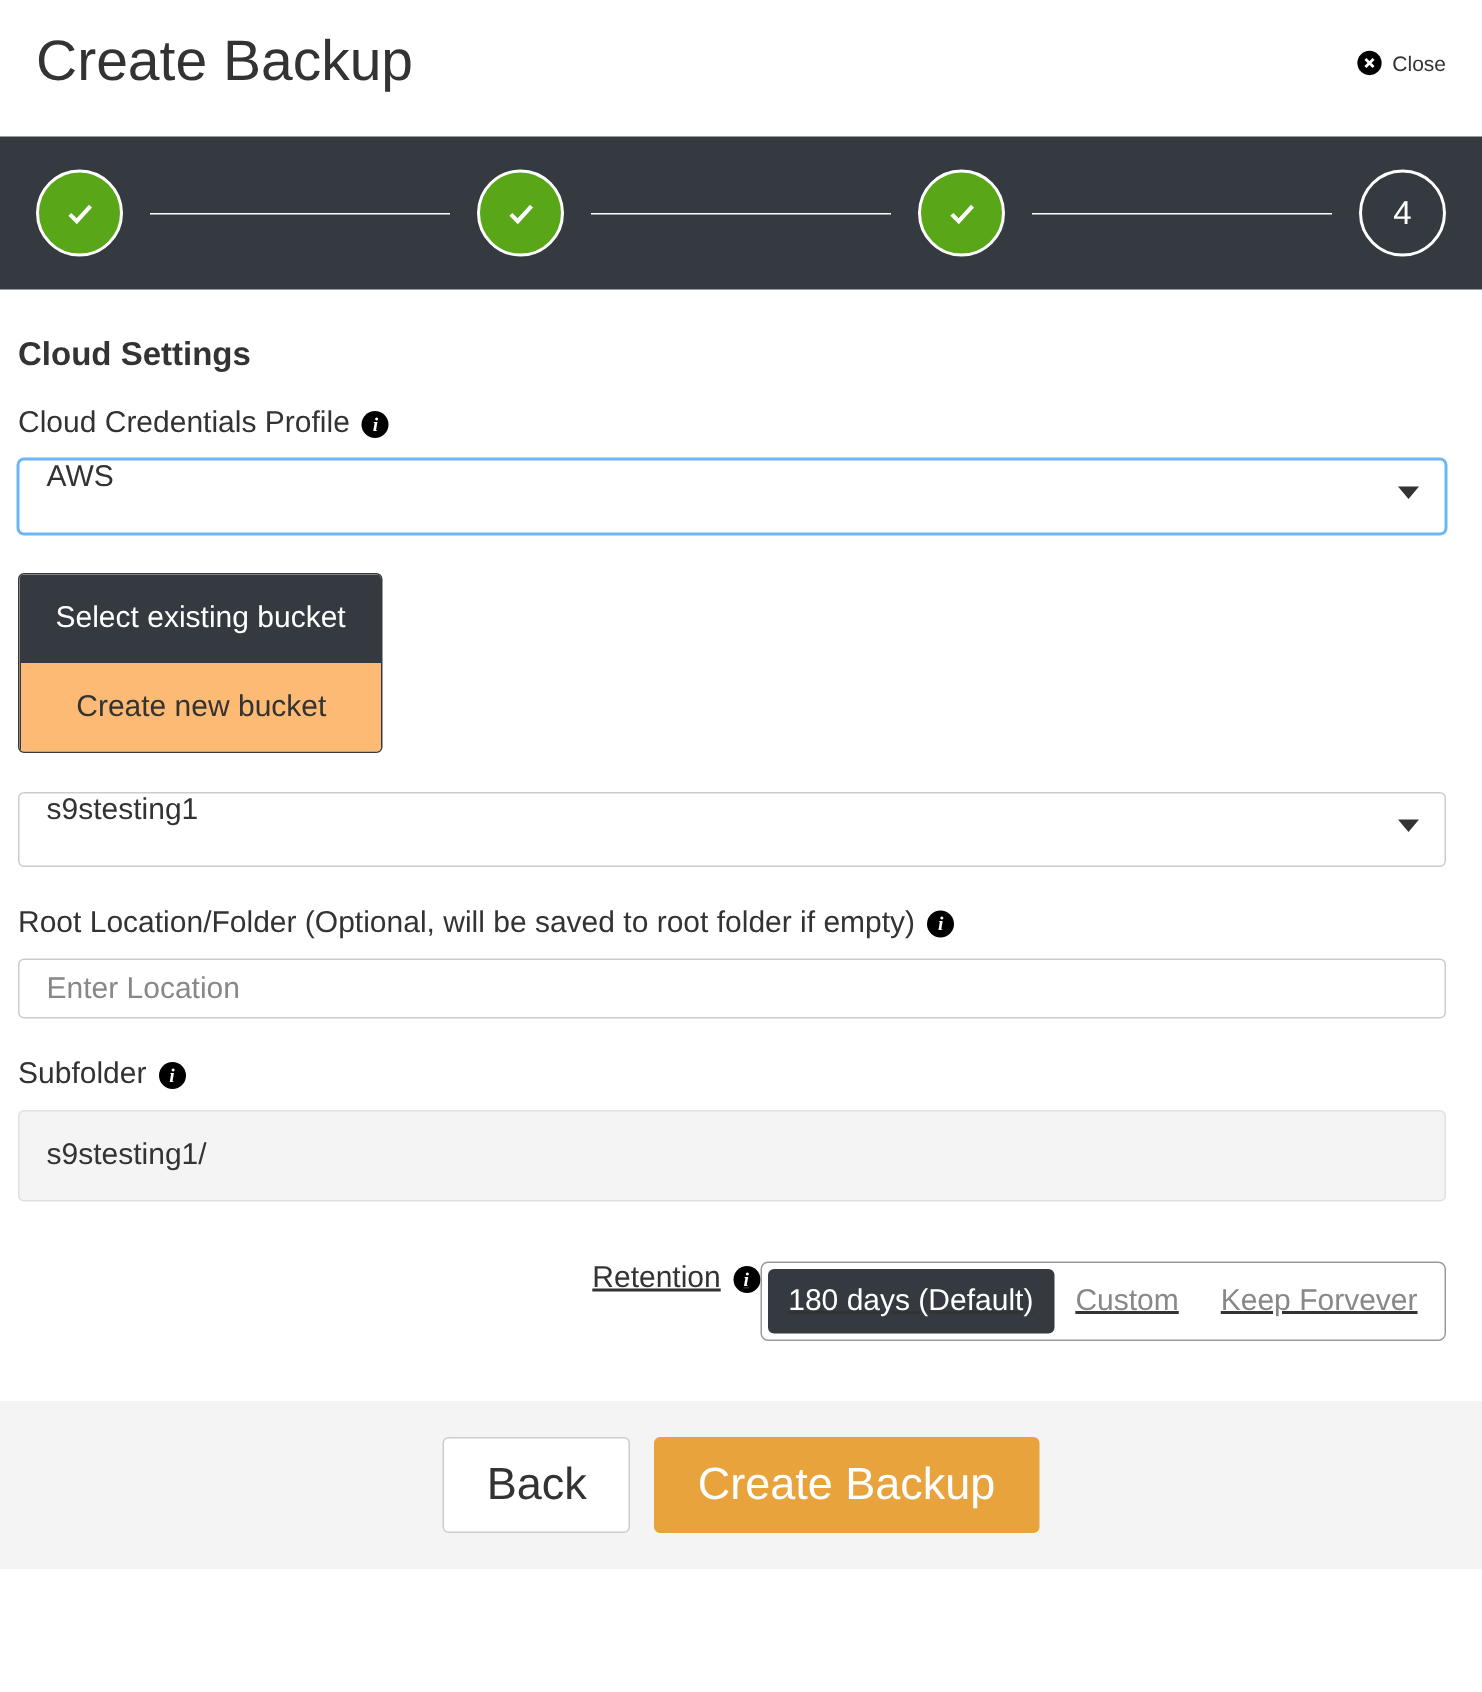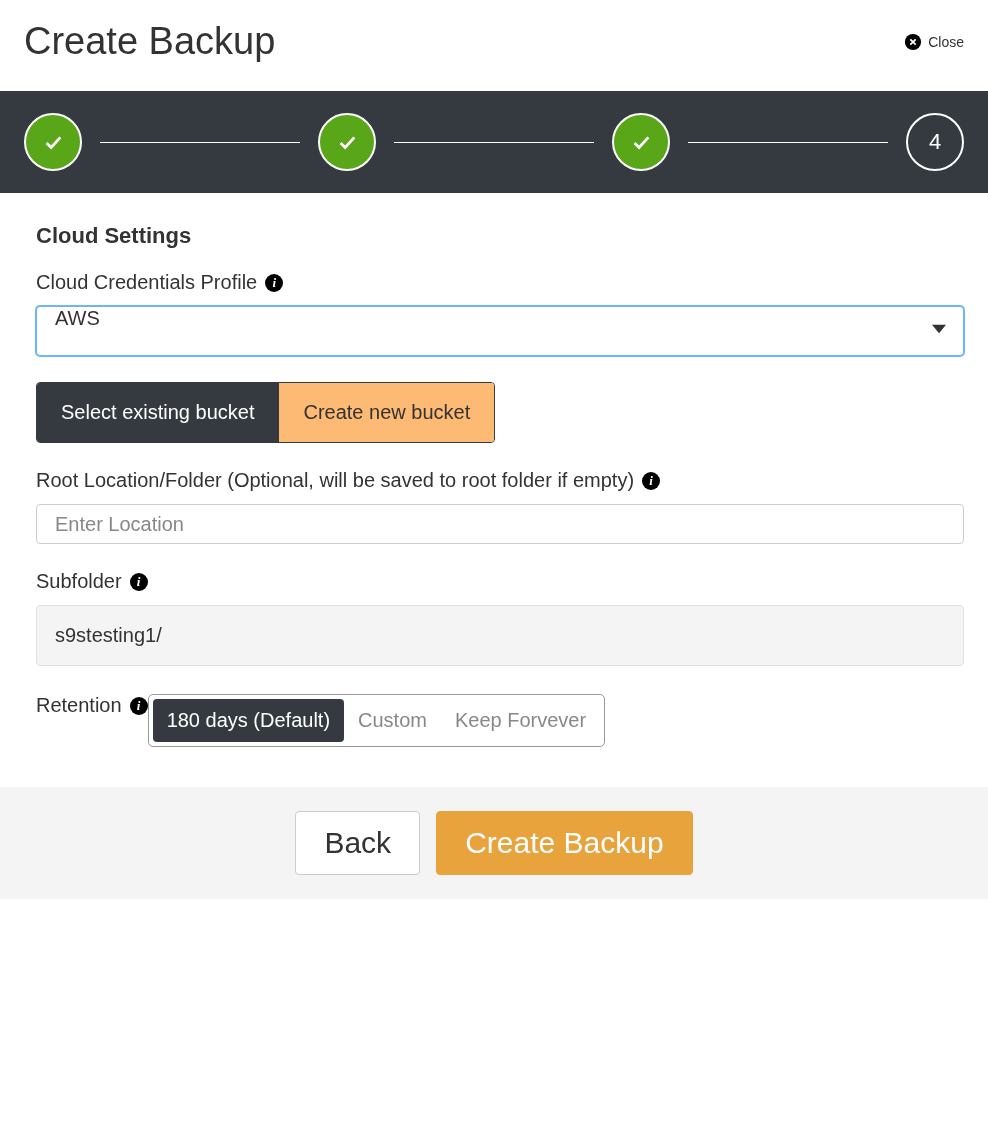--- a/index.html
+++ b/index.html
@@ -66,21 +66,21 @@
       margin: 0 18px;
     }
     .check-icon {
       width: 22px;
       height: 22px;
       stroke: #fff;
       stroke-width: 3;
       fill: none;
     }
     .form-body {
-      padding: 30px 24px 40px 36px;
+      padding: 30px 24px 40px 12px;
     }
     .section-title {
       font-size: 22px;
       font-weight: 700;
       margin-bottom: 22px;
     }
     .field-group { margin-bottom: 26px; }
     .field-label {
       font-size: 20px;
       font-weight: 400;
@@ -130,20 +130,21 @@
       top: 50%;
       transform: translateY(-50%);
       pointer-events: none;
     }
     .caret svg { width: 14px; height: 14px; fill: #333; }
     .btn-toggle-group {
       display: inline-flex;
       border-radius: 4px;
       overflow: hidden;
       border: 1px solid #343a40;
+      flex-direction: column;
     }
     .btn-toggle {
       padding: 18px 24px;
       font-size: 20px;
       border: none;
       cursor: pointer;
       background: #fdba74;
       color: #333;
     }
     .btn-toggle.active {
@@ -167,23 +168,24 @@
       width: 100%;
       padding: 18px;
       font-size: 20px;
       border: 1px solid #e0e0e0;
       border-radius: 4px;
       background: #f4f4f4;
       color: #333;
     }
     .retention-row {
       display: flex;
-      justify-content: flex-start;
+      justify-content: flex-end;
       align-items: flex-start;
-      margin-top: 28px;
+      margin-top: 40px;
+      text-decoration: underline;
     }
     .retention-toggle {
       display: inline-flex;
       border: 1px solid #999;
       border-radius: 5px;
       padding: 4px;
     }
     .ret-opt {
       padding: 10px 14px;
       font-size: 20px;
@@ -279,20 +281,30 @@
     </div>
   </div>
 
   <div class="field-group">
     <div class="btn-toggle-group">
       <button class="btn-toggle active">Select existing bucket</button>
       <button class="btn-toggle">Create new bucket</button>
     </div>
   </div>
 
+  <div class="field-group">
+    <div class="select-wrap">
+      <div class="select-control">
+        <span>s9stesting1</span>
+      </div>
+      <span class="caret"><svg viewBox="0 0 10 10">
+            <polygon points="0,2 10,2 5,8"></polygon>
+          </svg></span>
+    </div>
+  </div>
 
   <div class="field-group">
     <div class="field-label">
       <span>Root Location/Folder (Optional, will be saved to root folder if empty)</span>
       <span class="info-icon">i</span>
     </div>
     <input type="text" class="text-input" placeholder="Enter Location" style="">
   </div>
 
   <div class="field-group">

